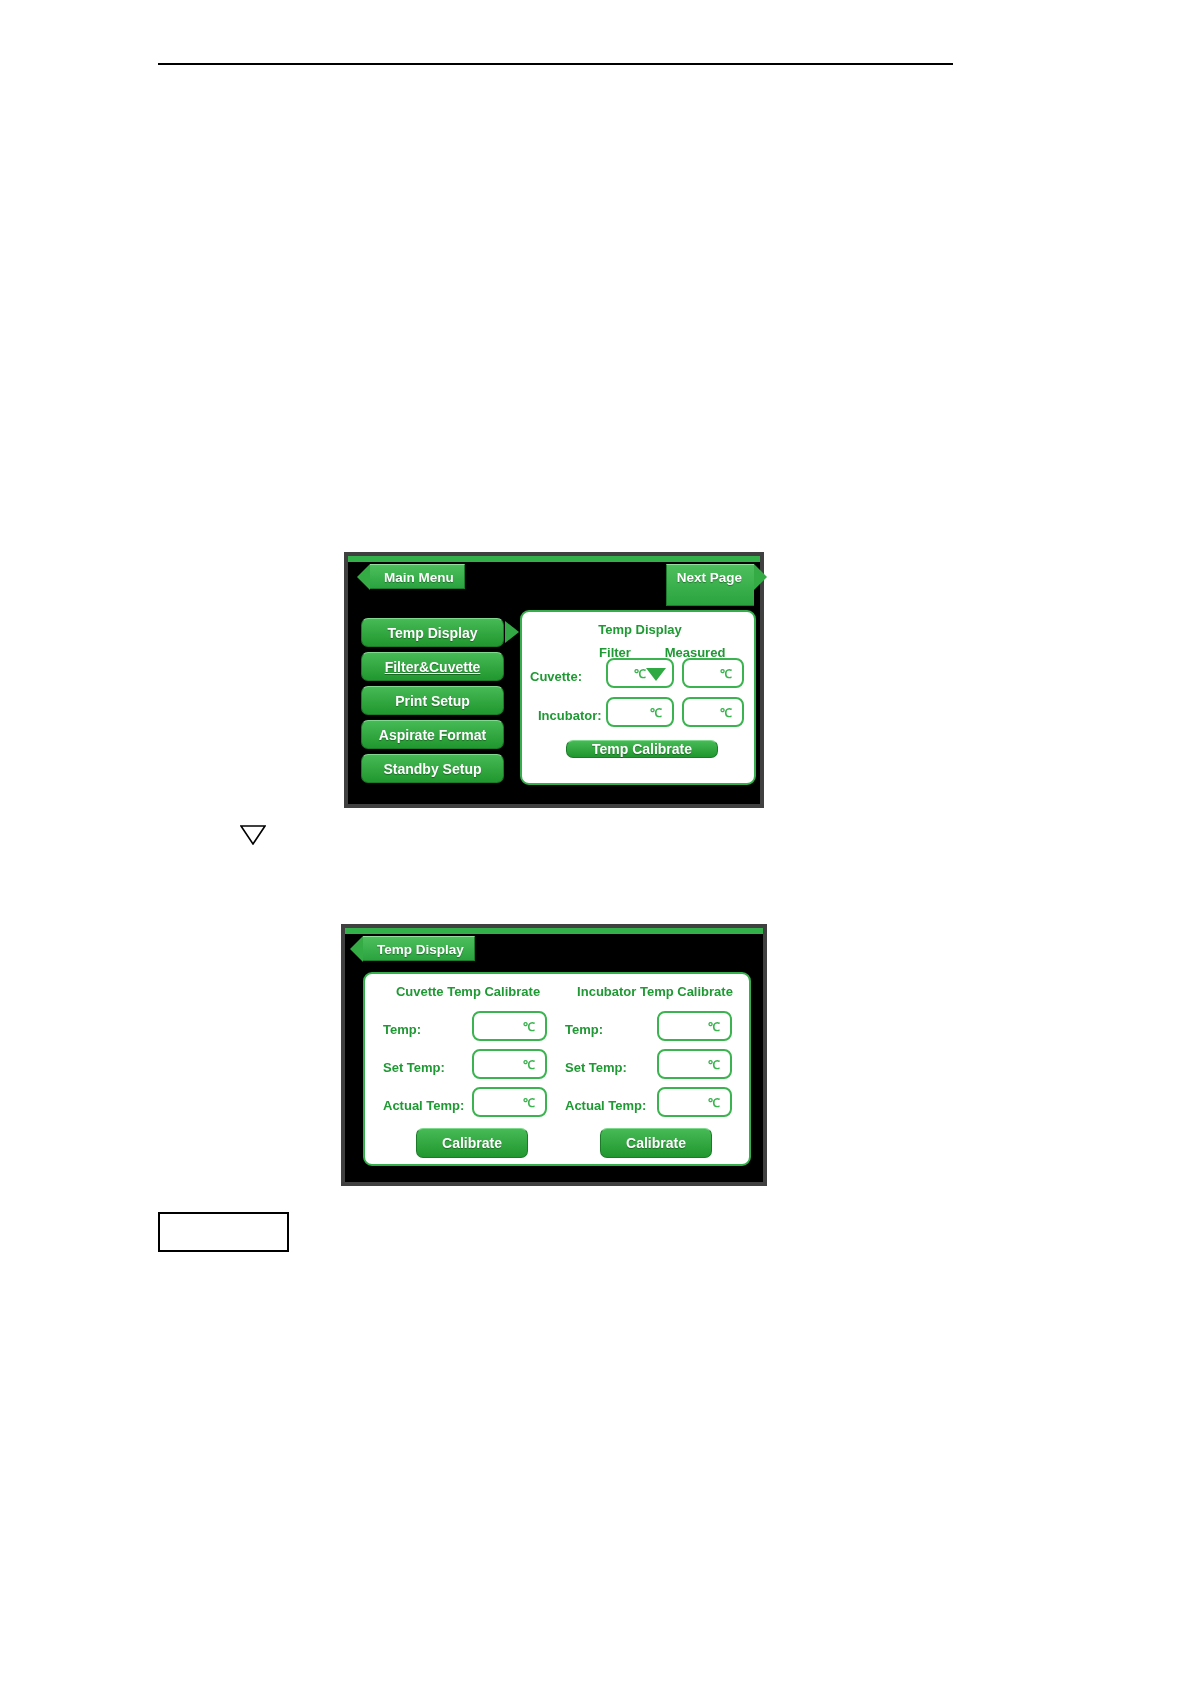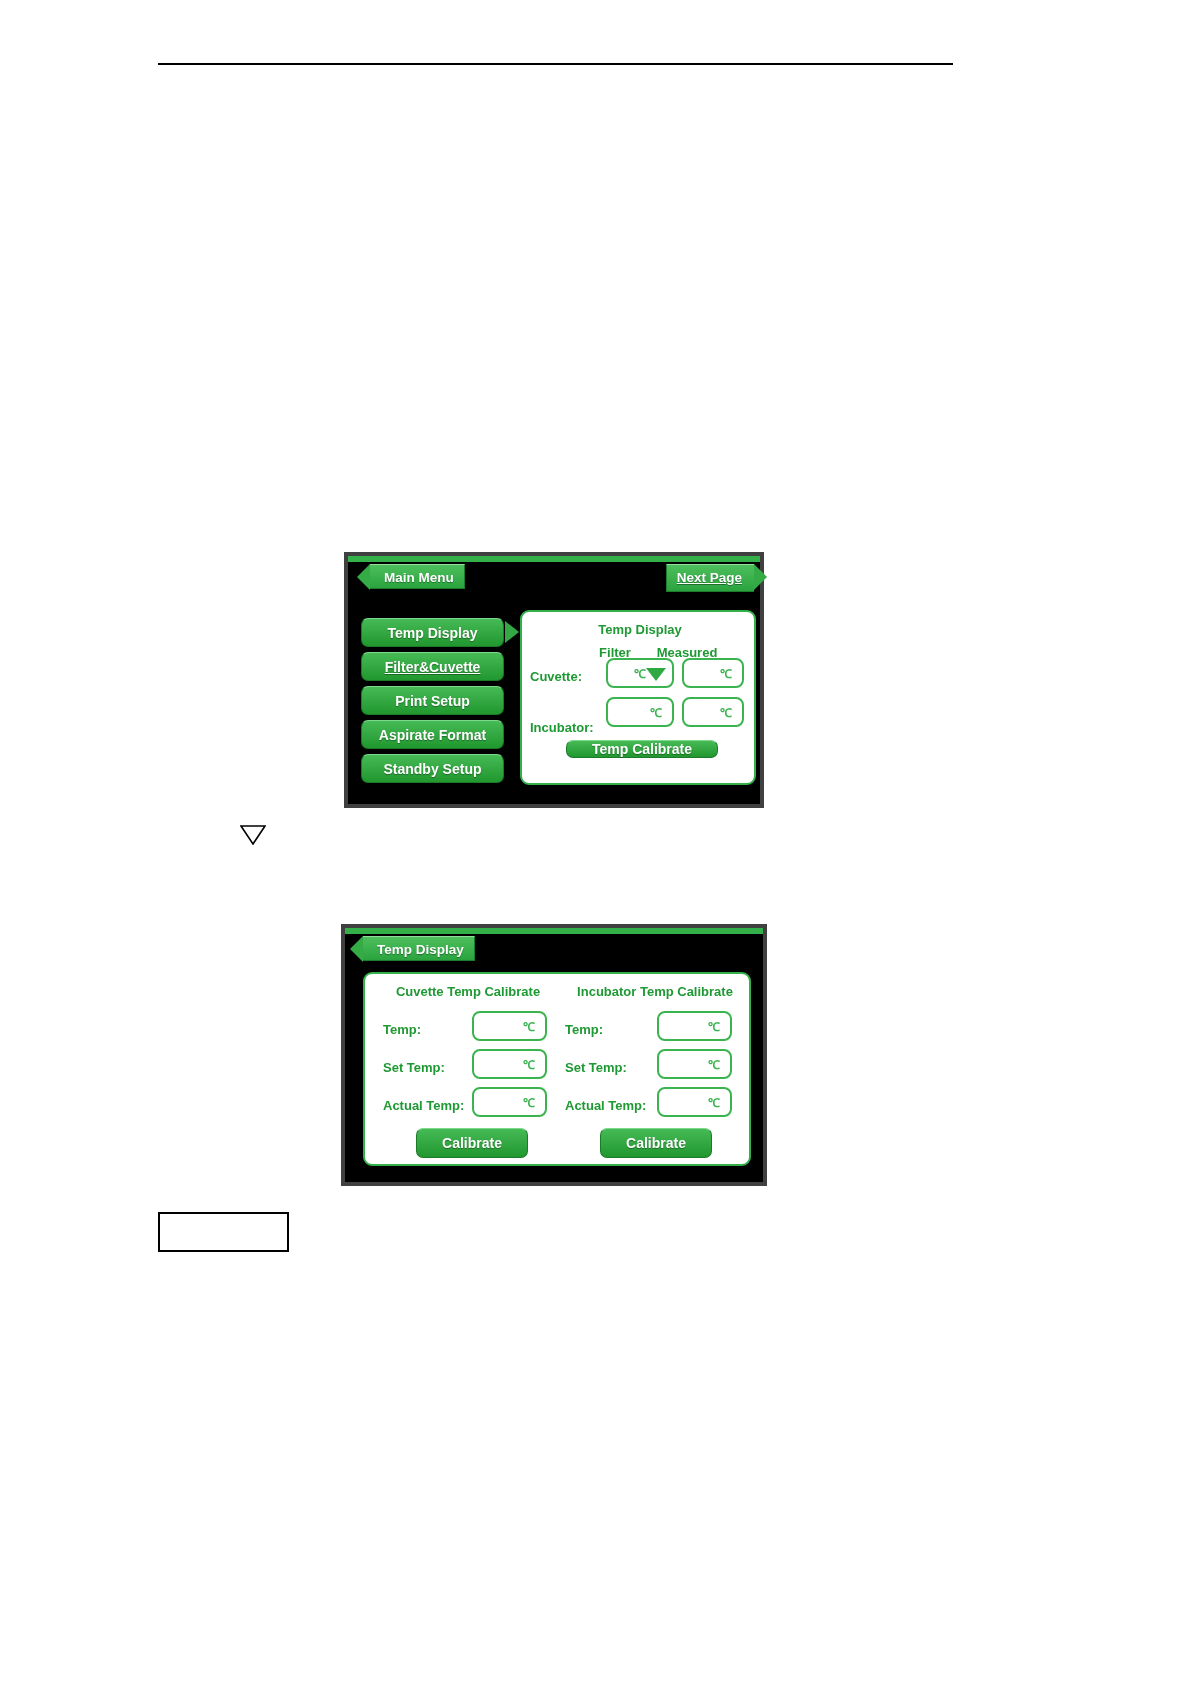--- a/index.html
+++ b/index.html
@@ -83,35 +83,34 @@
     top: -1px;
     width: 0; height: 0;
     border-top: 13.5px solid transparent;
     border-bottom: 13.5px solid transparent;
     border-right: 13px solid #35ab46;
   }
 
   
   .tab-right {
     position: absolute;
-    height: 28px;
+    height: 42px;
     background: linear-gradient(#4dbf5c, #2aa33f);
     color: #ffffff;
     font-size: 13.5px;
     font-weight: bold;
     line-height: 25px;
     padding-left: 10px;
     padding-right: 12px;
     box-sizing: border-box;
     border-top: 1px solid #8fe09b;
     border-left: 1px solid #1d7c2c;
     border-bottom: 1px solid #1d7c2c;
     white-space: nowrap;
     text-shadow: 0 1px 1px rgba(0,0,0,0.35);
-    text-decoration: underline;
   }
   .tab-right::after {
     content: "";
     position: absolute;
     right: -13px;
     top: -1px;
     width: 0; height: 0;
     border-top: 13.5px solid transparent;
     border-bottom: 13.5px solid transparent;
     border-left: 13px solid #35ab46;
@@ -243,34 +242,34 @@
   <div class="gbtn" style="left:13px; top:164px; width:143px; height:29px;">Aspirate Format</div>
 
   <div class="gbtn" style="left:13px; top:198px; width:143px; height:29px;">Standby Setup</div>
 
   <div class="group-panel" style="left:172px; top:54px; width:236px; height:175px;">
 
     <div class="glabel center" style="left:0; top:10px; width:236px;">Temp Display</div>
 
     <div class="glabel center" style="left:58px; top:33px; width:70px;">Filter</div>
 
-    <div class="glabel center" style="left:120px; top:33px; width:90px;">Measured</div>
+    <div class="glabel center" style="left:128px; top:33px; width:90px;">Measured</div>
 
     <div class="glabel" style="left:8px; top:57px;">Cuvette:</div>
 
     <div class="field has-caret" style="left:84px; top:46px; width:68px; height:30px;">
       <span class="unit">℃</span>
       <span class="caret-down"></span>
     </div>
 
     <div class="field" style="left:160px; top:46px; width:62px; height:30px;">
       <span class="unit">℃</span>
     </div>
 
-    <div class="glabel" style="left:8px; top:96px;margin-top:12px;">Incubator:</div>
+    <div class="glabel" style="left:16px; top:96px;">Incubator:</div>
 
     <div class="field" style="left:84px; top:85px; width:68px; height:30px;">
       <span class="unit">℃</span>
     </div>
 
     <div class="field" style="left:160px; top:85px; width:62px; height:30px;">
       <span class="unit">℃</span>
     </div>
 
     <div class="gbtn" style="left:44px; top:128px; width:152px; height:18px;text-align:right;">Temp Calibrate</div>

